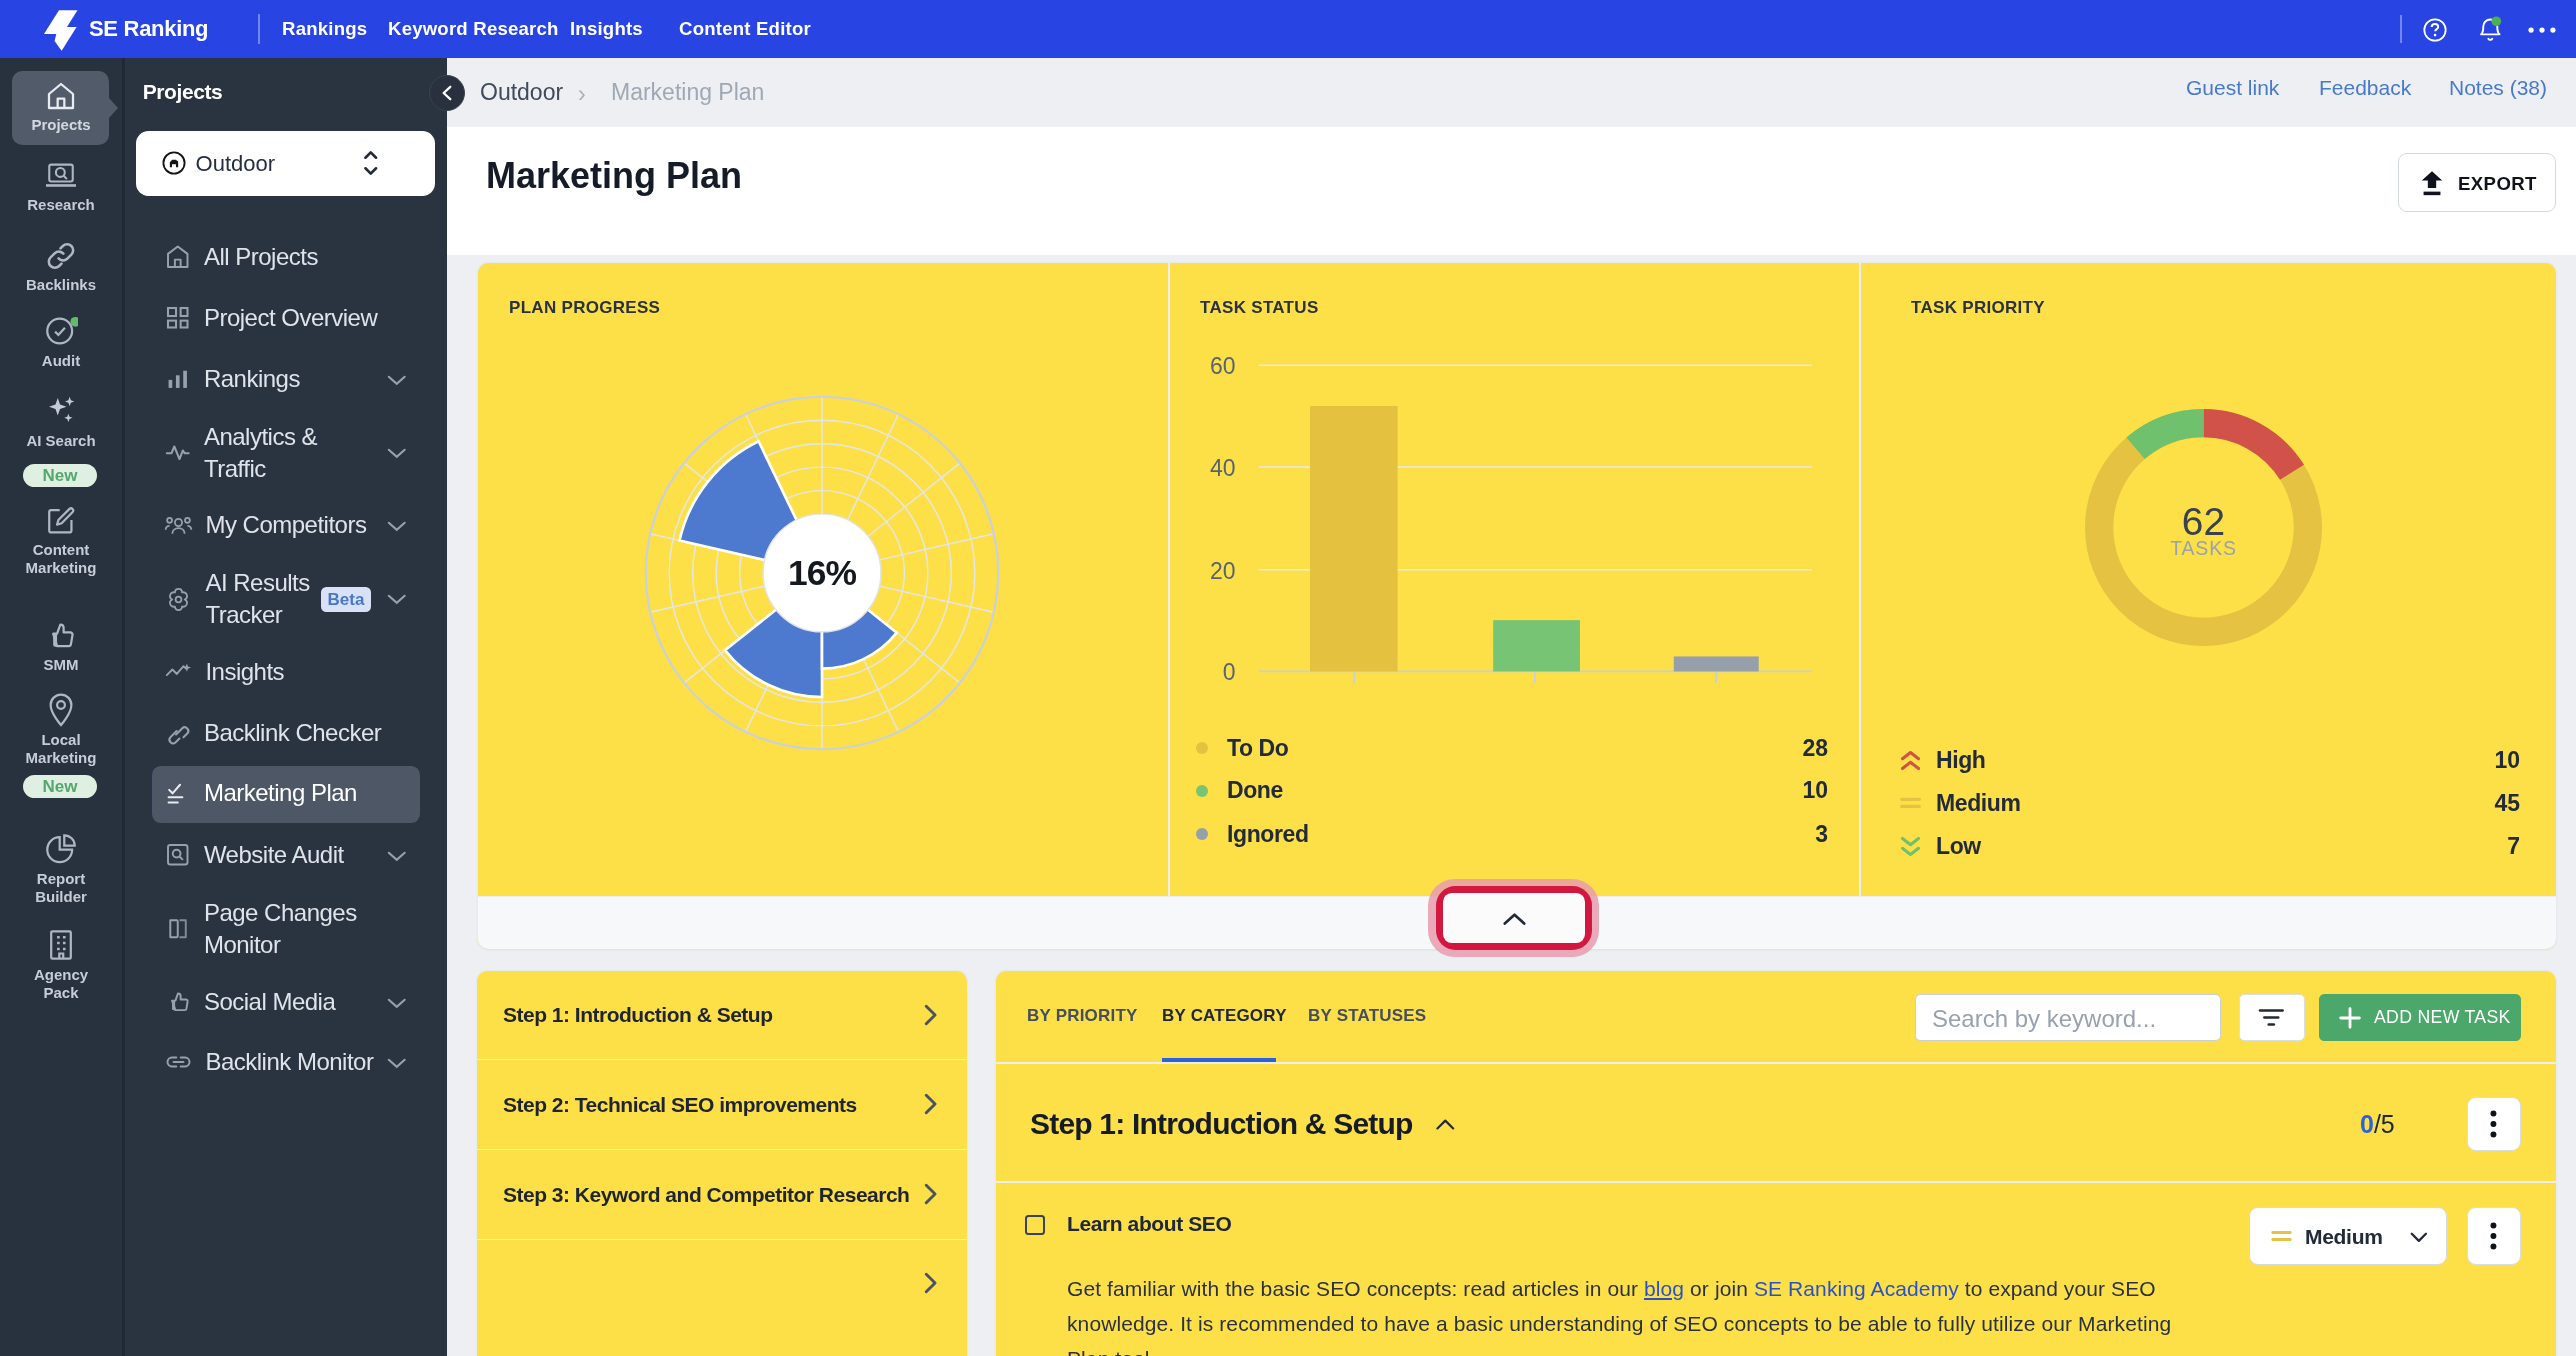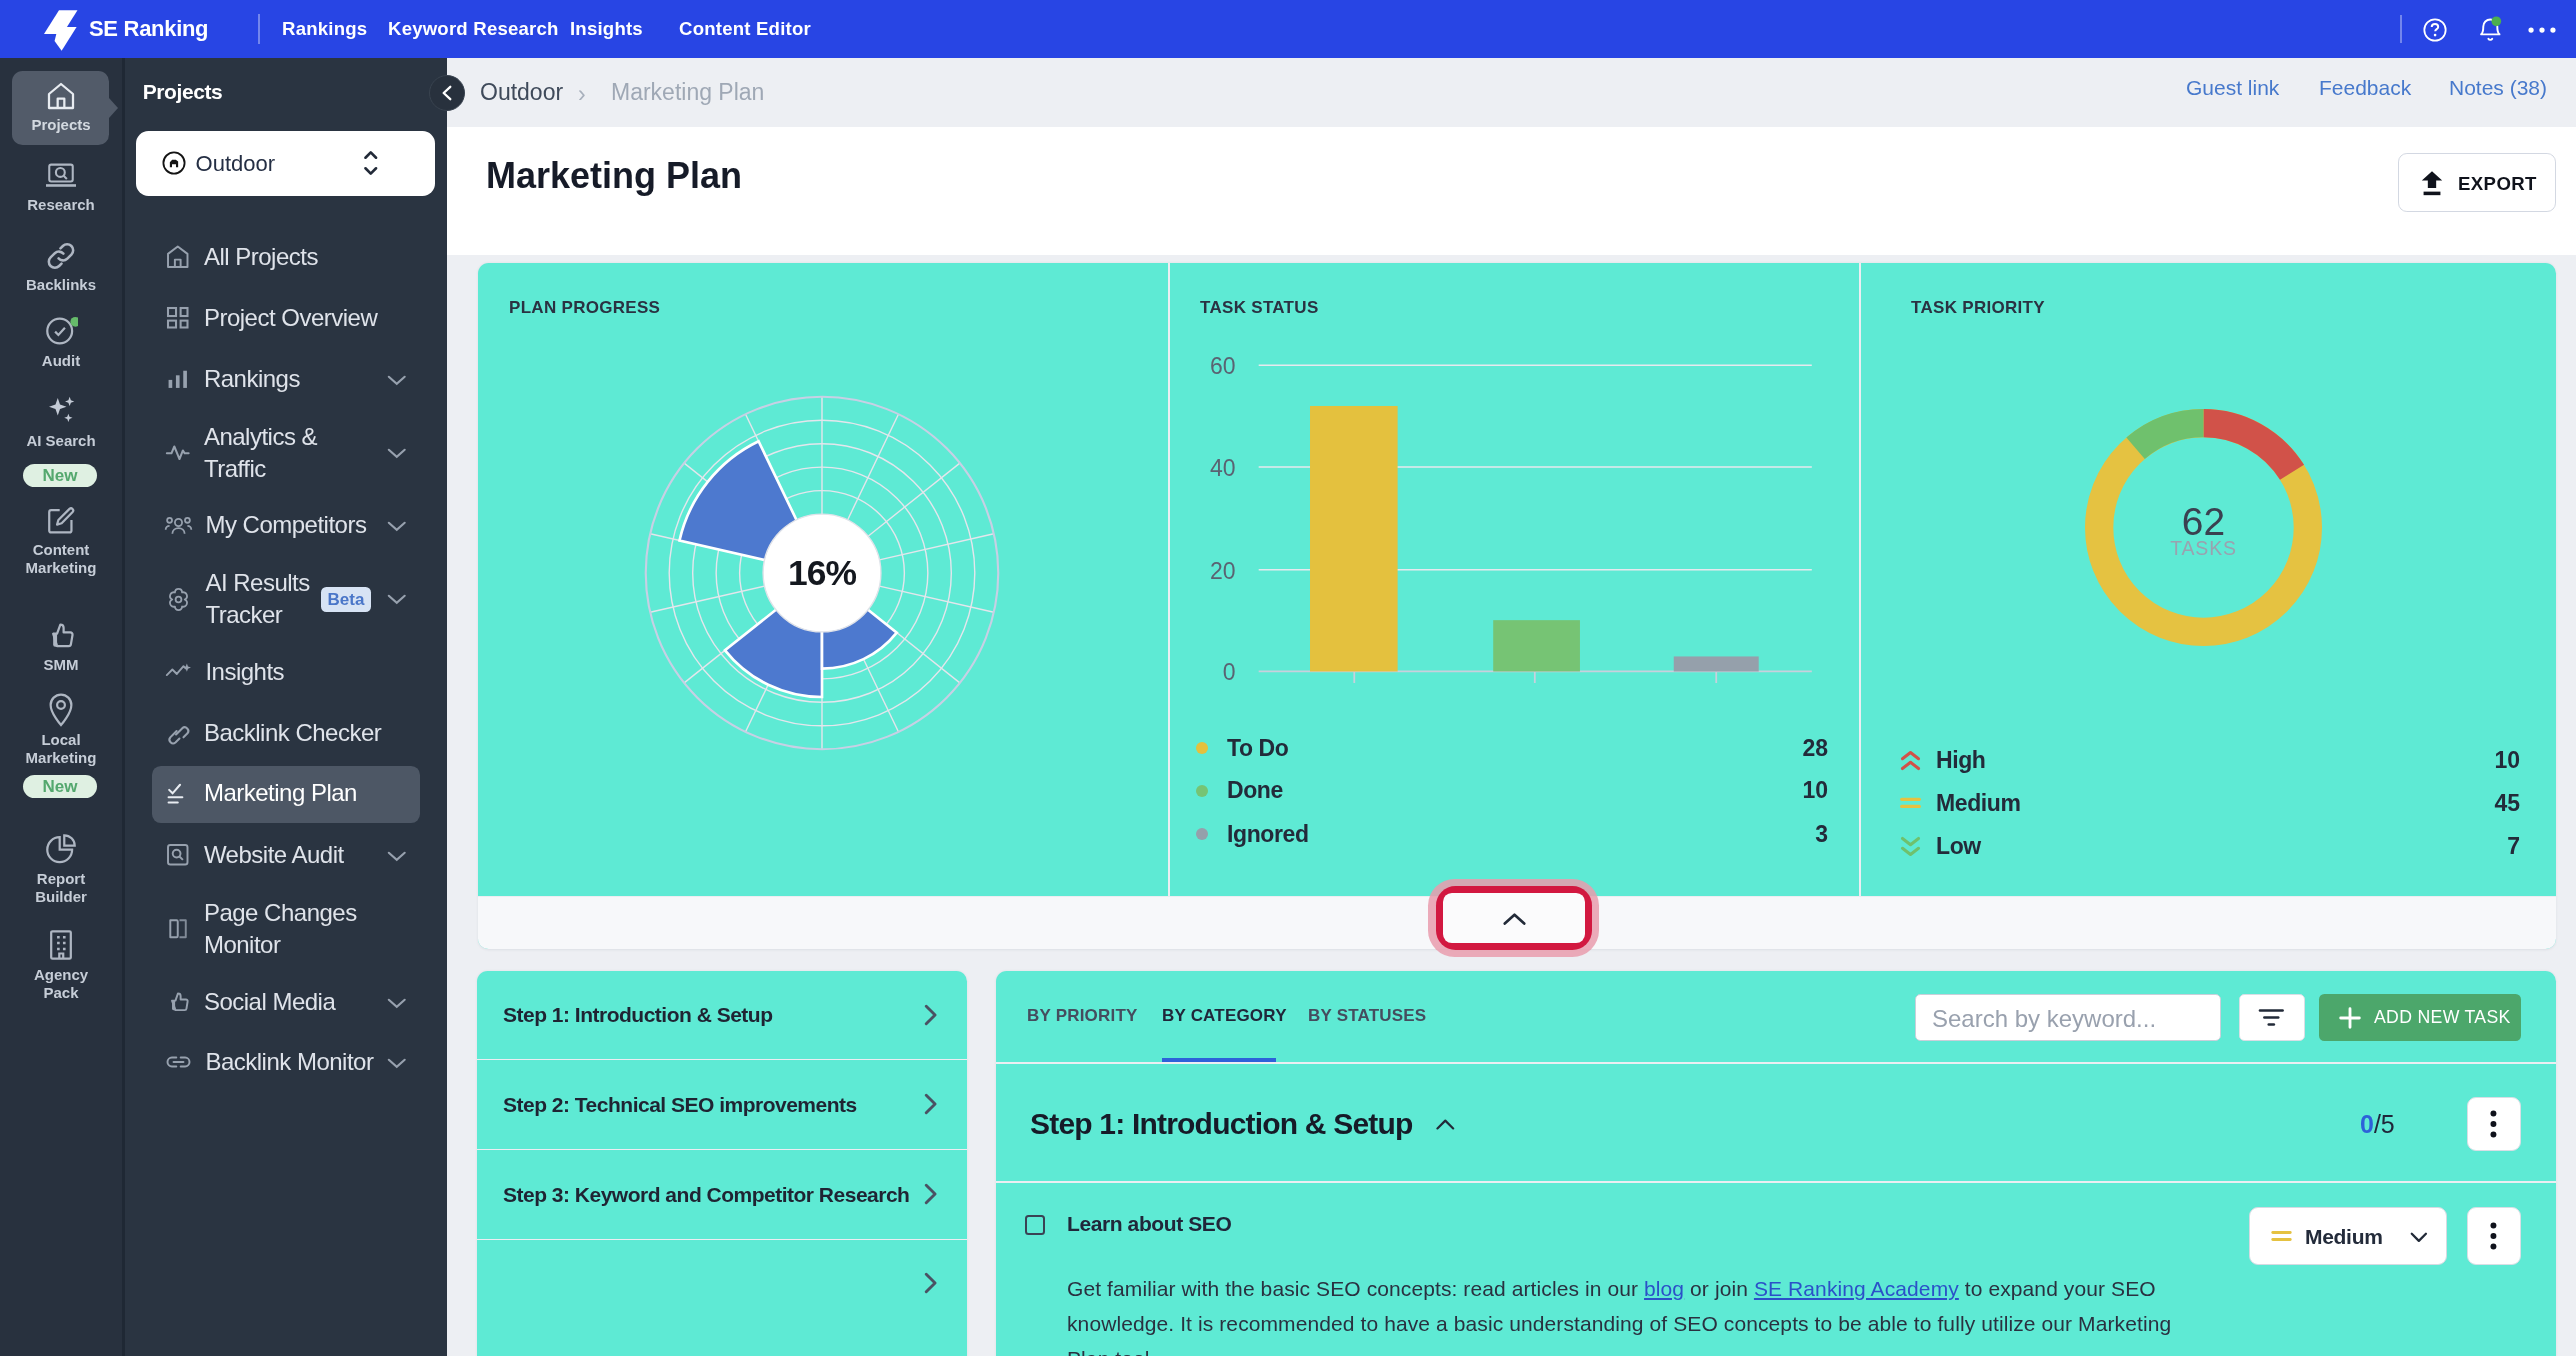--- a/index.html
+++ b/index.html
@@ -35,21 +35,21 @@
   
   .content { position:absolute; left:447px; top:58px; width:2129px; height:1298px; background:#EDEFF3; }
   .crumbrow { position:absolute; left:0; top:0; width:2129px; height:69px; background:#EDEFF3; }
   .titleband { position:absolute; left:0; top:69px; width:2129px; height:128px; background:#FFFFFF; }
   .h1 { position:absolute; left:39px; top:28px; font-size:36px; font-weight:700; color:#161B28; }
   .crumb1 { position:absolute; left:33px; top:21px; font-size:23px; color:#3F4A5A; }
   .crumbsep { position:absolute; left:131px; top:23px; font-size:23px; color:#A8B0BC; }
   .crumb2 { position:absolute; left:164px; top:21px; font-size:23px; color:#9FA8B5; }
   .hlink { position:absolute; top:18px; font-size:21px; color:#4779CC;text-align:center; }
 
-  .card { position:absolute; background:#5eead4; border-radius:10.6px; box-shadow:0 0.9px 2.7px rgba(25,35,60,.08); }
+  .card { position:absolute; background:#fde047; border-radius:10.6px; box-shadow:0 0.9px 2.7px rgba(25,35,60,.08); }
   .paneltitle { position:absolute; font-size:17px; font-weight:700; color:#2A3242; letter-spacing:0.3px; }
   .vdiv { position:absolute; top:0; width:1.8px; height:633px; background:#ECEEF2; }
   .cardfoot { position:absolute; left:0; top:633px; width:2078px; height:53px; background:#F7F8FA; border-top:1.8px solid #ECEEF2; border-radius:0 0 10.6px 10.6px; }
 
   .legendrow { position:absolute; font-size:23px; color:#232B3A; letter-spacing:-0.4px; }
   .legendval { position:absolute; font-size:23px; color:#232B3A; font-weight:700; text-align:right; }
 
   .btn { position:absolute; background:#fff; border:1.8px solid #D9DEE5; border-radius:8.9px; }
 
   .steprow { position:absolute; left:0; width:490px; height:89px; border-bottom:1.8px solid #ECEEF2; }
@@ -522,19 +522,19 @@
     </div>
     <div class="btn" style="left:1471px;top:236px;width:54px;height:58px;border-radius:8.9px">
       <svg class="abs" style="left:21px;top:14px" width="8.9" height="28" viewBox="0 0 10 32" fill="#10131C">
           <circle cx="5" cy="4" r="3.4"></circle>
           <circle cx="5" cy="16" r="3.4"></circle>
           <circle cx="5" cy="28" r="3.4"></circle>
         </svg>
     </div>
 
     <div class="abs" style="left:71px;top:300px;font-size:21px;letter-spacing:0.1px;line-height:35px;color:#2A3140;white-space:nowrap">
-      Get familiar with the basic SEO concepts: read articles in our <a style="color:#2B51C8;text-decoration:underline">blog</a> or join <a style="color:#2B51C8;text-decoration:underline">SE Ranking Academy</a> to expand your SEO<br>
+      Get familiar with the basic SEO concepts: read articles in our <a style="color:#2B51C8;text-decoration:underline">blog</a> or join <a style="color:#2B51C8;">SE Ranking Academy</a> to expand your SEO<br>
       knowledge. It is recommended to have a basic understanding of SEO concepts to be able to fully utilize our Marketing<br>
       Plan tool.
     </div>
   </div>
 </div>
 
 
 </body></html>

